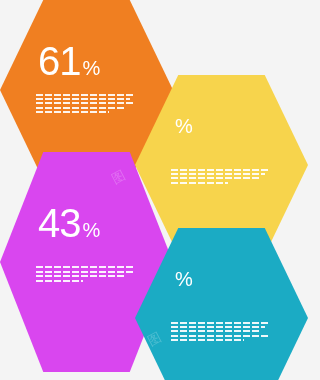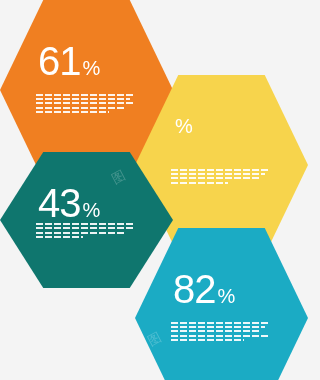--- a/index.html
+++ b/index.html
@@ -35,22 +35,22 @@
     z-index: 1;
   }
   .hex-yellow {
     left: 135px; top: 75px;
     width: 173px; height: 180px;
     background: #f7d44c;
     z-index: 2;
   }
   .hex-green {
     left: 0px;   top: 152px;
-    width: 173px; height: 136px;
-    background: #0f766e;
+    width: 173px; height: 220px;
+    background: #d946ef;
     z-index: 3;
   }
   .hex-teal {
     left: 135px; top: 228px;
     width: 173px; height: 180px;
     background: #1babc4;
     z-index: 4;
   }
 
   
@@ -170,21 +170,20 @@
         <div class="copy-line w95"></div>
         <div class="copy-line w85"></div>
         <div class="copy-line w45"></div>
       </div>
     </div>
   </div>
 
   <div class="hex hex-teal">
     <div class="hex-content">
       <div class="stat">
-        <span class="stat-number">82</span>
         <span class="stat-percent">%</span>
       </div>
       <div class="copy">
         <div class="copy-line w95"></div>
         <div class="copy-line w90"></div>
         <div class="copy-line w85"></div>
         <div class="copy-line w95"></div>
         <div class="copy-line w70"></div>
       </div>
     </div>

